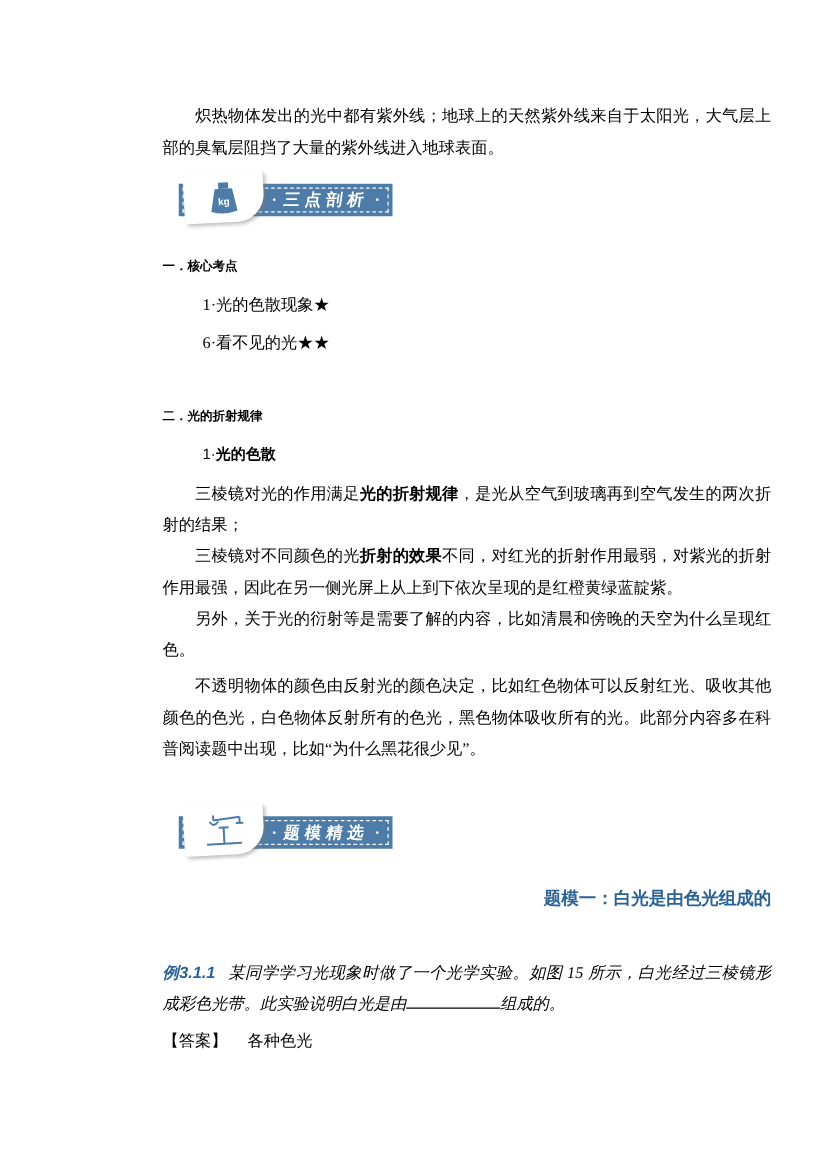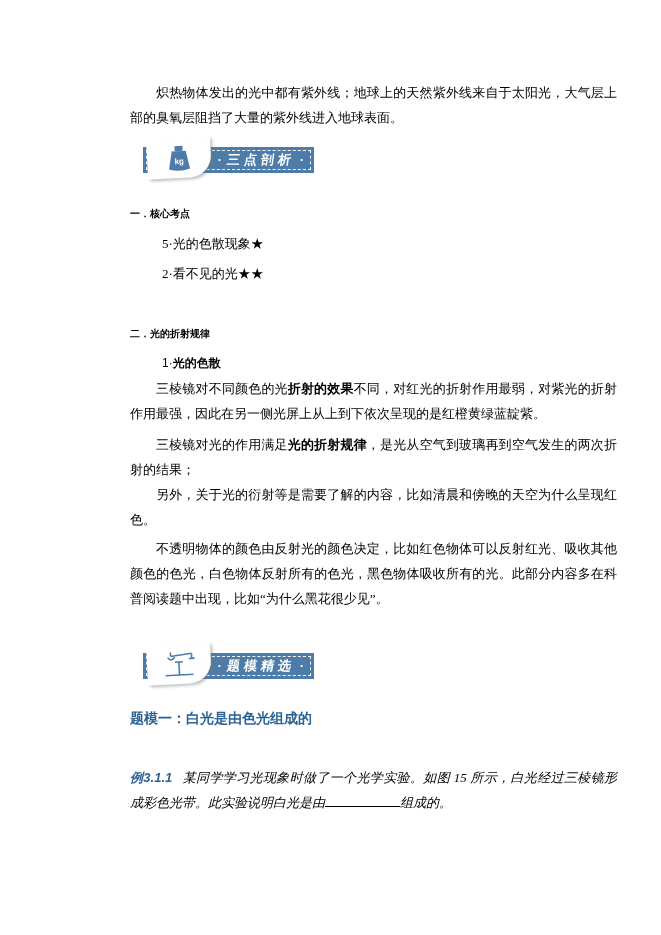--- a/index.html
+++ b/index.html
@@ -104,20 +104,21 @@
   .p-color1{margin-top:4px;}
   .p-color2{margin-top:0;}
 
   .model-title{
     margin:27px 0 0 0;
     font-family:"Liberation Sans","DejaVu Sans",sans-serif;
     font-size:14px;
     font-weight:bold;
     color:var(--heading-blue);
     line-height:25px;
+    text-align:right;
   }
   .example-para{margin-top:34px;font-style:italic;}
   .example-label{
     color:var(--heading-blue);
     font-weight:bold;
     font-family:"Liberation Sans","DejaVu Sans",sans-serif;
     margin-right:10px;
   }
   .blank{
     display:inline-block;
@@ -148,30 +149,30 @@
       </span>
     </div>
     <div class="banner-text">
       <span class="dot">·</span>
       <span class="script">三点剖析</span>
       <span class="dot">·</span>
     </div>
   </div>
 
   <h3 class="sec-title sec-core">一．核心考点</h3>
-  <p class="list-item">5·光的色散现象★</p>
-  <p class="list-item">2·看不见的光★★</p>
+  <p class="list-item">1·光的色散现象★</p>
+  <p class="list-item">6·看不见的光★★</p>
 
   <h3 class="sec-title sec-hard">二．光的折射规律</h3>
 
   <p class="sub-title"><span class="num">1·</span><span>光的色散</span></p>
 
+  <p class="para indent p-prism1"><span>三棱镜对光的作用满足</span><b class="run">光的折射规律</b><span>，是光从空气到玻璃再到空气发生的两次折射的结果；</span></p>
+
   <p class="para indent p-prism2"><span>三棱镜对不同颜色的光</span><b class="run">折射的效果</b><span>不同，对红光的折射作用最弱，对紫光的折射作用最强，因此在另一侧光屏上从上到下依次呈现的是红橙黄绿蓝靛紫。</span></p>
-
-  <p class="para indent p-prism1"><span>三棱镜对光的作用满足</span><b class="run">光的折射规律</b><span>，是光从空气到玻璃再到空气发生的两次折射的结果；</span></p>
 
 
   <p class="para indent p-color2">另外，关于光的衍射等是需要了解的内容，比如清晨和傍晚的天空为什么呈现红色。</p>
   <p class="para indent p-color1">不透明物体的颜色由反射光的颜色决定，比如红色物体可以反射红光、吸收其他颜色的色光，白色物体反射所有的色光，黑色物体吸收所有的光。此部分内容多在科普阅读题中出现，比如“为什么黑花很少见”。</p>
 
   <div class="banner banner-examples">
     <div class="banner-border"></div>
     <div class="curl">
       <span class="balance-icon">
         <svg width="40" height="28" viewBox="0 0 40 28">
@@ -192,14 +193,15 @@
       <span class="dot">·</span>
       <span class="script">题模精选</span>
       <span class="dot">·</span>
     </div>
   </div>
 
   <h3 class="model-title">题模一：白光是由色光组成的</h3>
 
   <p class="para example-para"><span class="example-label">例3.1.1</span><span>某同学学习光现象时做了一个光学实验。如图 15 所示，白光经过三棱镜形成彩色光带。此实验说明白光是由</span><span class="blank"></span><span>组成的。</span></p>
 
+  <p class="para answer-para"><span>【答案】</span><span class="answer-text">各种色光</span></p>
 
 </div>
 
 </body></html>

